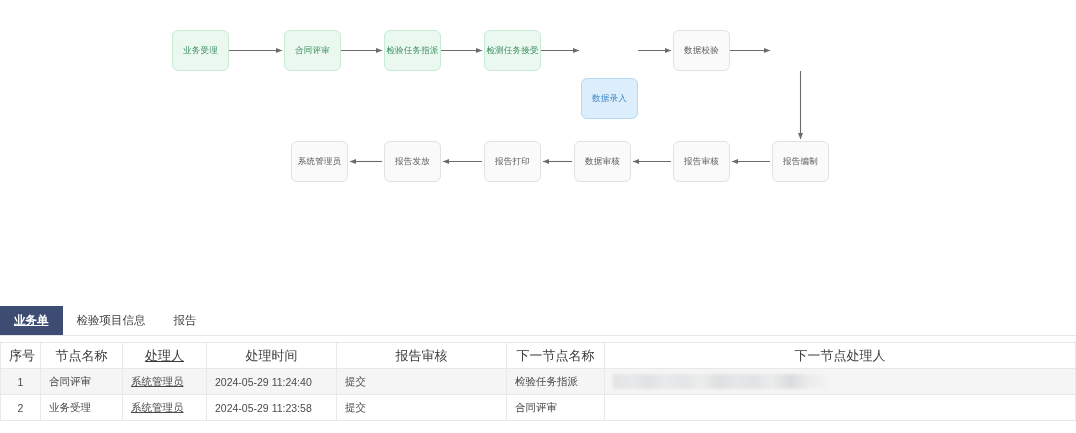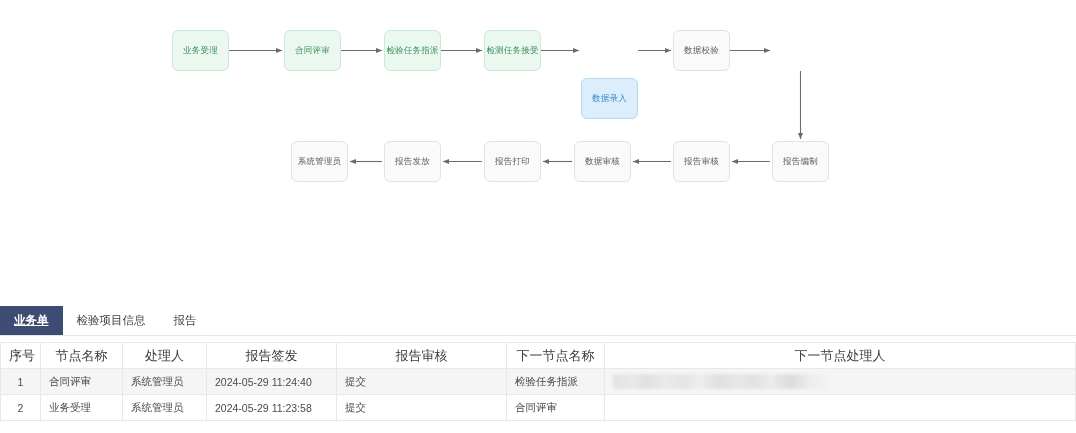--- a/index.html
+++ b/index.html
@@ -121,21 +121,21 @@
     font-size: 13px;
   }
   #workflow-table td {
     background: #ffffff;
   }
   #workflow-table tr.row-hover td {
     background: #f5f5f5;
   }
   .col-idx    { width: 40px;  text-align: center; }
   .col-node   { width: 82px;  text-align: left; }
-  .col-user   { width: 84px;  text-align: left; }
+  .col-user   { width: 84px;  text-align: left; text-decoration: underline; }
   .col-time   { width: 130px; text-align: left; }
   .col-op     { width: 170px; text-align: left; }
   .col-next   { width: 98px;  text-align: left; }
   .col-nextu  { width: auto;  text-align: left; }
   th.col-node, th.col-user, th.col-time, th.col-op,
   th.col-next, th.col-nextu { text-align: center; }
 
   .redacted-block {
     display: inline-block;
     width: 214px;
@@ -229,21 +229,21 @@
     <span>报告</span>
   </div>
 </div>
 
 <table id="workflow-table">
   <thead>
     <tr>
       <th class="col-idx">序号</th>
       <th class="col-node">节点名称</th>
       <th class="col-user">处理人</th>
-      <th class="col-time">报告签发</th>
+      <th class="col-time">处理时间</th>
       <th class="col-op">报告审核</th>
       <th class="col-next">下一节点名称</th>
       <th class="col-nextu">下一节点处理人</th>
     </tr>
   </thead>
   <tbody>
     <tr class="row-hover">
       <td class="col-idx">1</td>
       <td class="col-node">合同评审</td>
       <td class="col-user">系统管理员</td>

